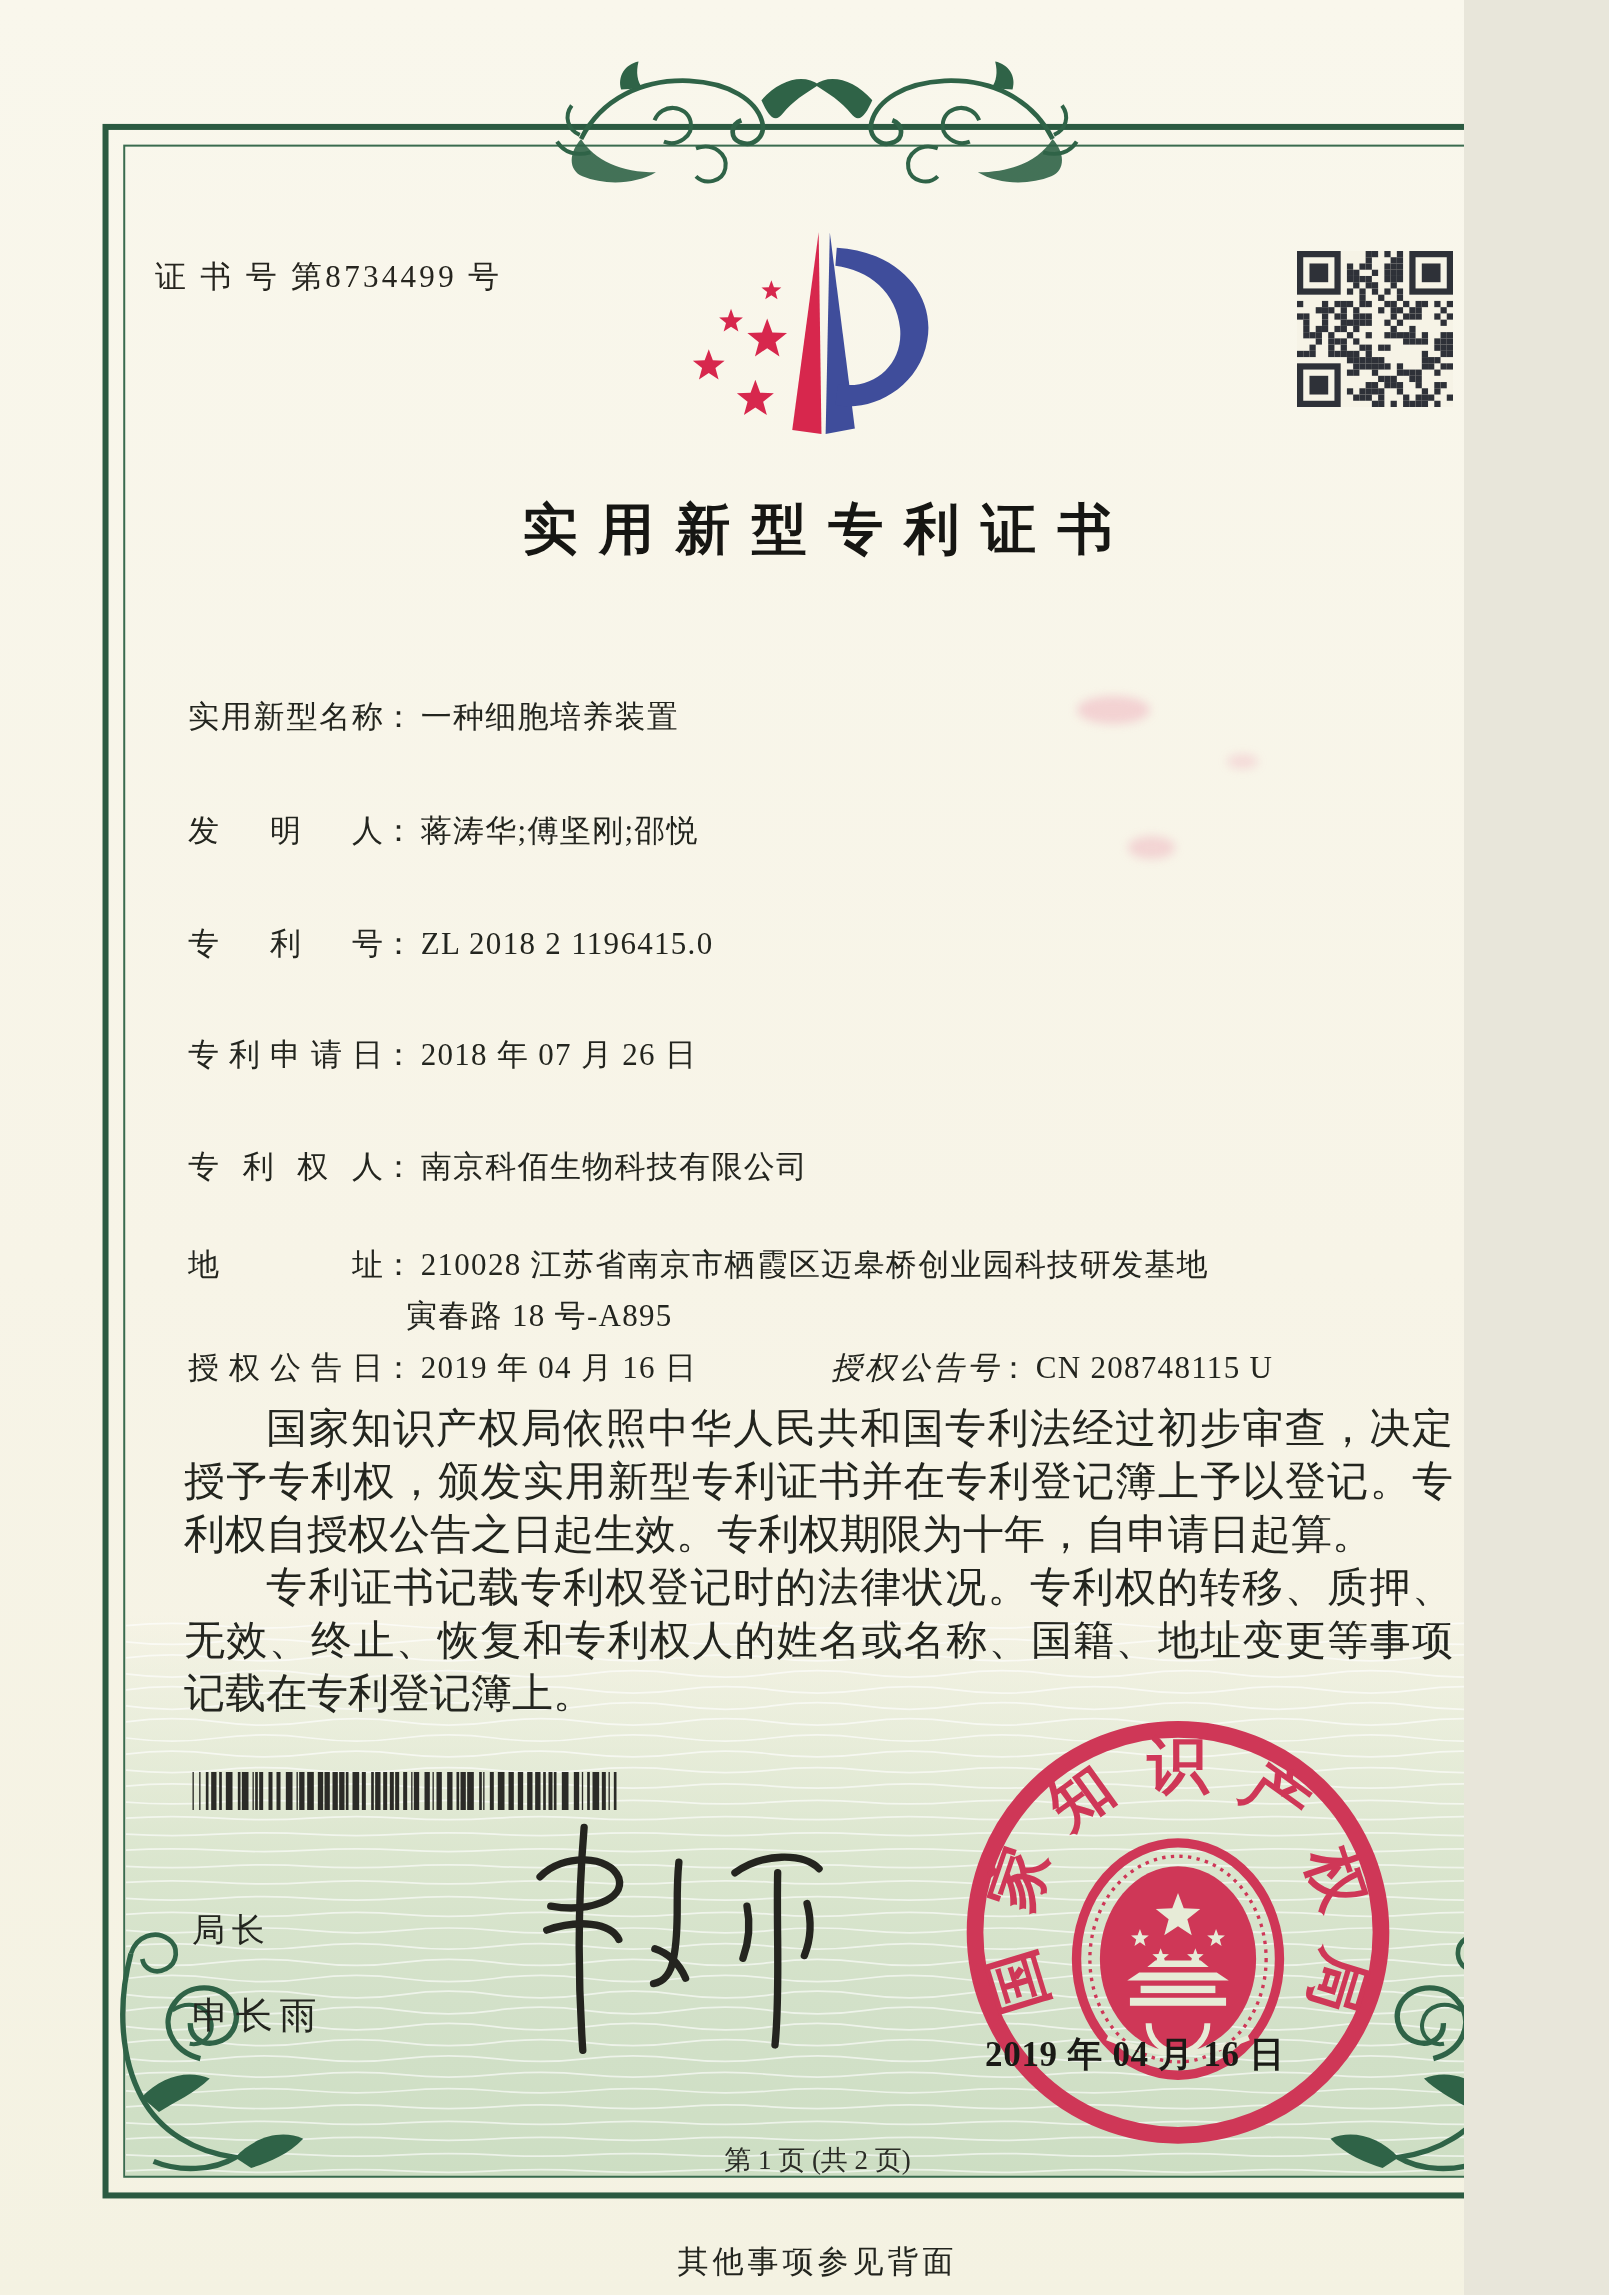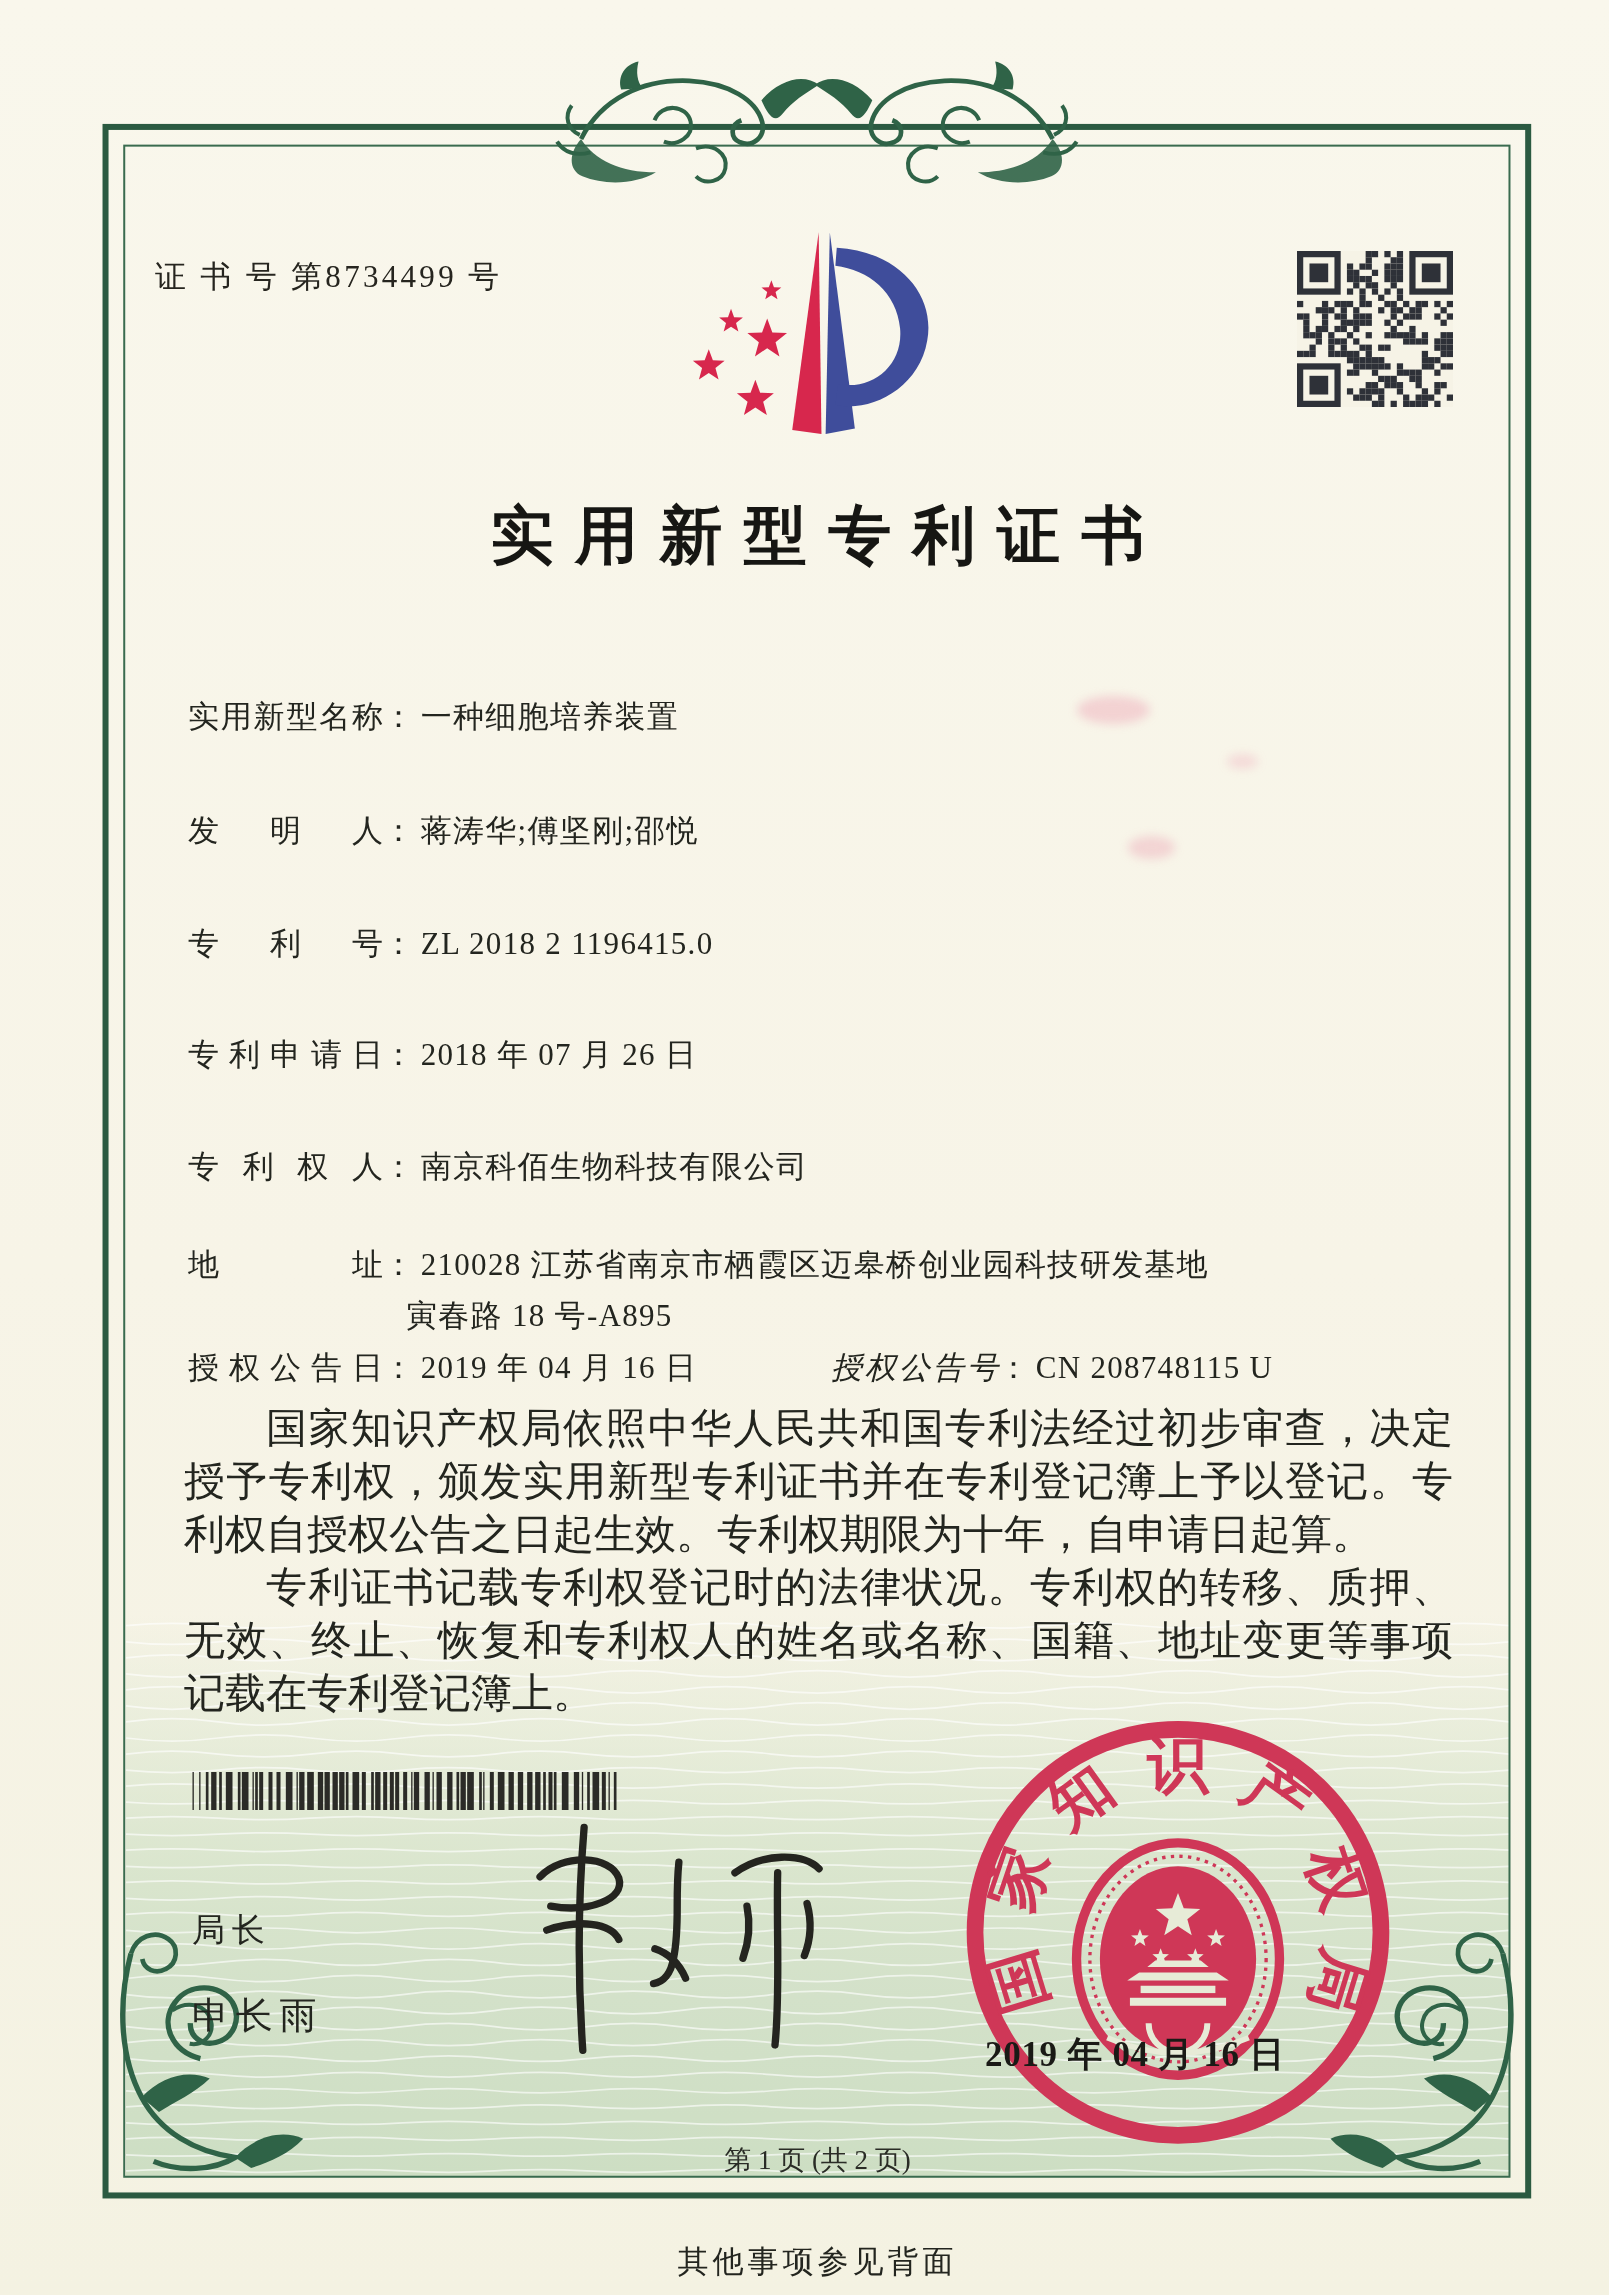--- a/index.html
+++ b/index.html
@@ -1,18 +1,18 @@
 <!DOCTYPE html>
 <html style="font-size:10.7px"><head>
 <meta charset="utf-8">
 <style>
   html,body{margin:0;padding:0;background:#e8e6da;}
   .page{
     position:relative;
-    width:1609px;height:2295px;
+    width:1464px;height:2295px;
     background:linear-gradient(180deg,#f9f7ec 0%,#f7f4e7 55%,#f4f2e2 100%);
     font-family:"Liberation Serif","DejaVu Serif",serif;
     color:#201f1b;
     overflow:hidden;
   }
   .abs{position:absolute;}
   svg{display:block;}
   
   #frame-svg{position:absolute;left:0;top:0;}
   
@@ -21,21 +21,21 @@
     background:linear-gradient(180deg,
       rgba(215,229,205,0) 0%,
       rgba(215,229,205,0.40) 20%,
       rgba(211,226,200,0.80) 45%,
       #d3e1c9 68%,
       #cddec3 100%);
   }
   .cert-no{left:155px;top:256px;font-size:31px;letter-spacing:3.3px;color:#26251f;}
   .title{
     left:106px;top:493px;width:1423px;text-align:center;
-    font-size:63px;font-weight:bold;letter-spacing:21.4px;text-indent:21.4px;color:#161613;
+    font-size:55px;font-weight:bold;letter-spacing:21.4px;text-indent:21.4px;color:#161613;
   }
   .field-row{left:188px;font-size:31px;white-space:nowrap;color:#23251f;}
   .field-label{display:inline-block;width:195px;text-align:justify;text-align-last:justify;vertical-align:bottom;}
   .field-colon{display:inline-block;}
   .field-value{display:inline-block;margin-left:6.7px;letter-spacing:1.3px;}
   .addr-line2{left:406px;font-size:31px;letter-spacing:1.3px;color:#23251f;}
   .grant-pair2{position:absolute;left:643px;top:0;white-space:nowrap;}
   .grant-pair2 .field-label{width:167px;font-style:italic;}
   .paragraphs{
     left:184px;top:1402px;width:1269px;

